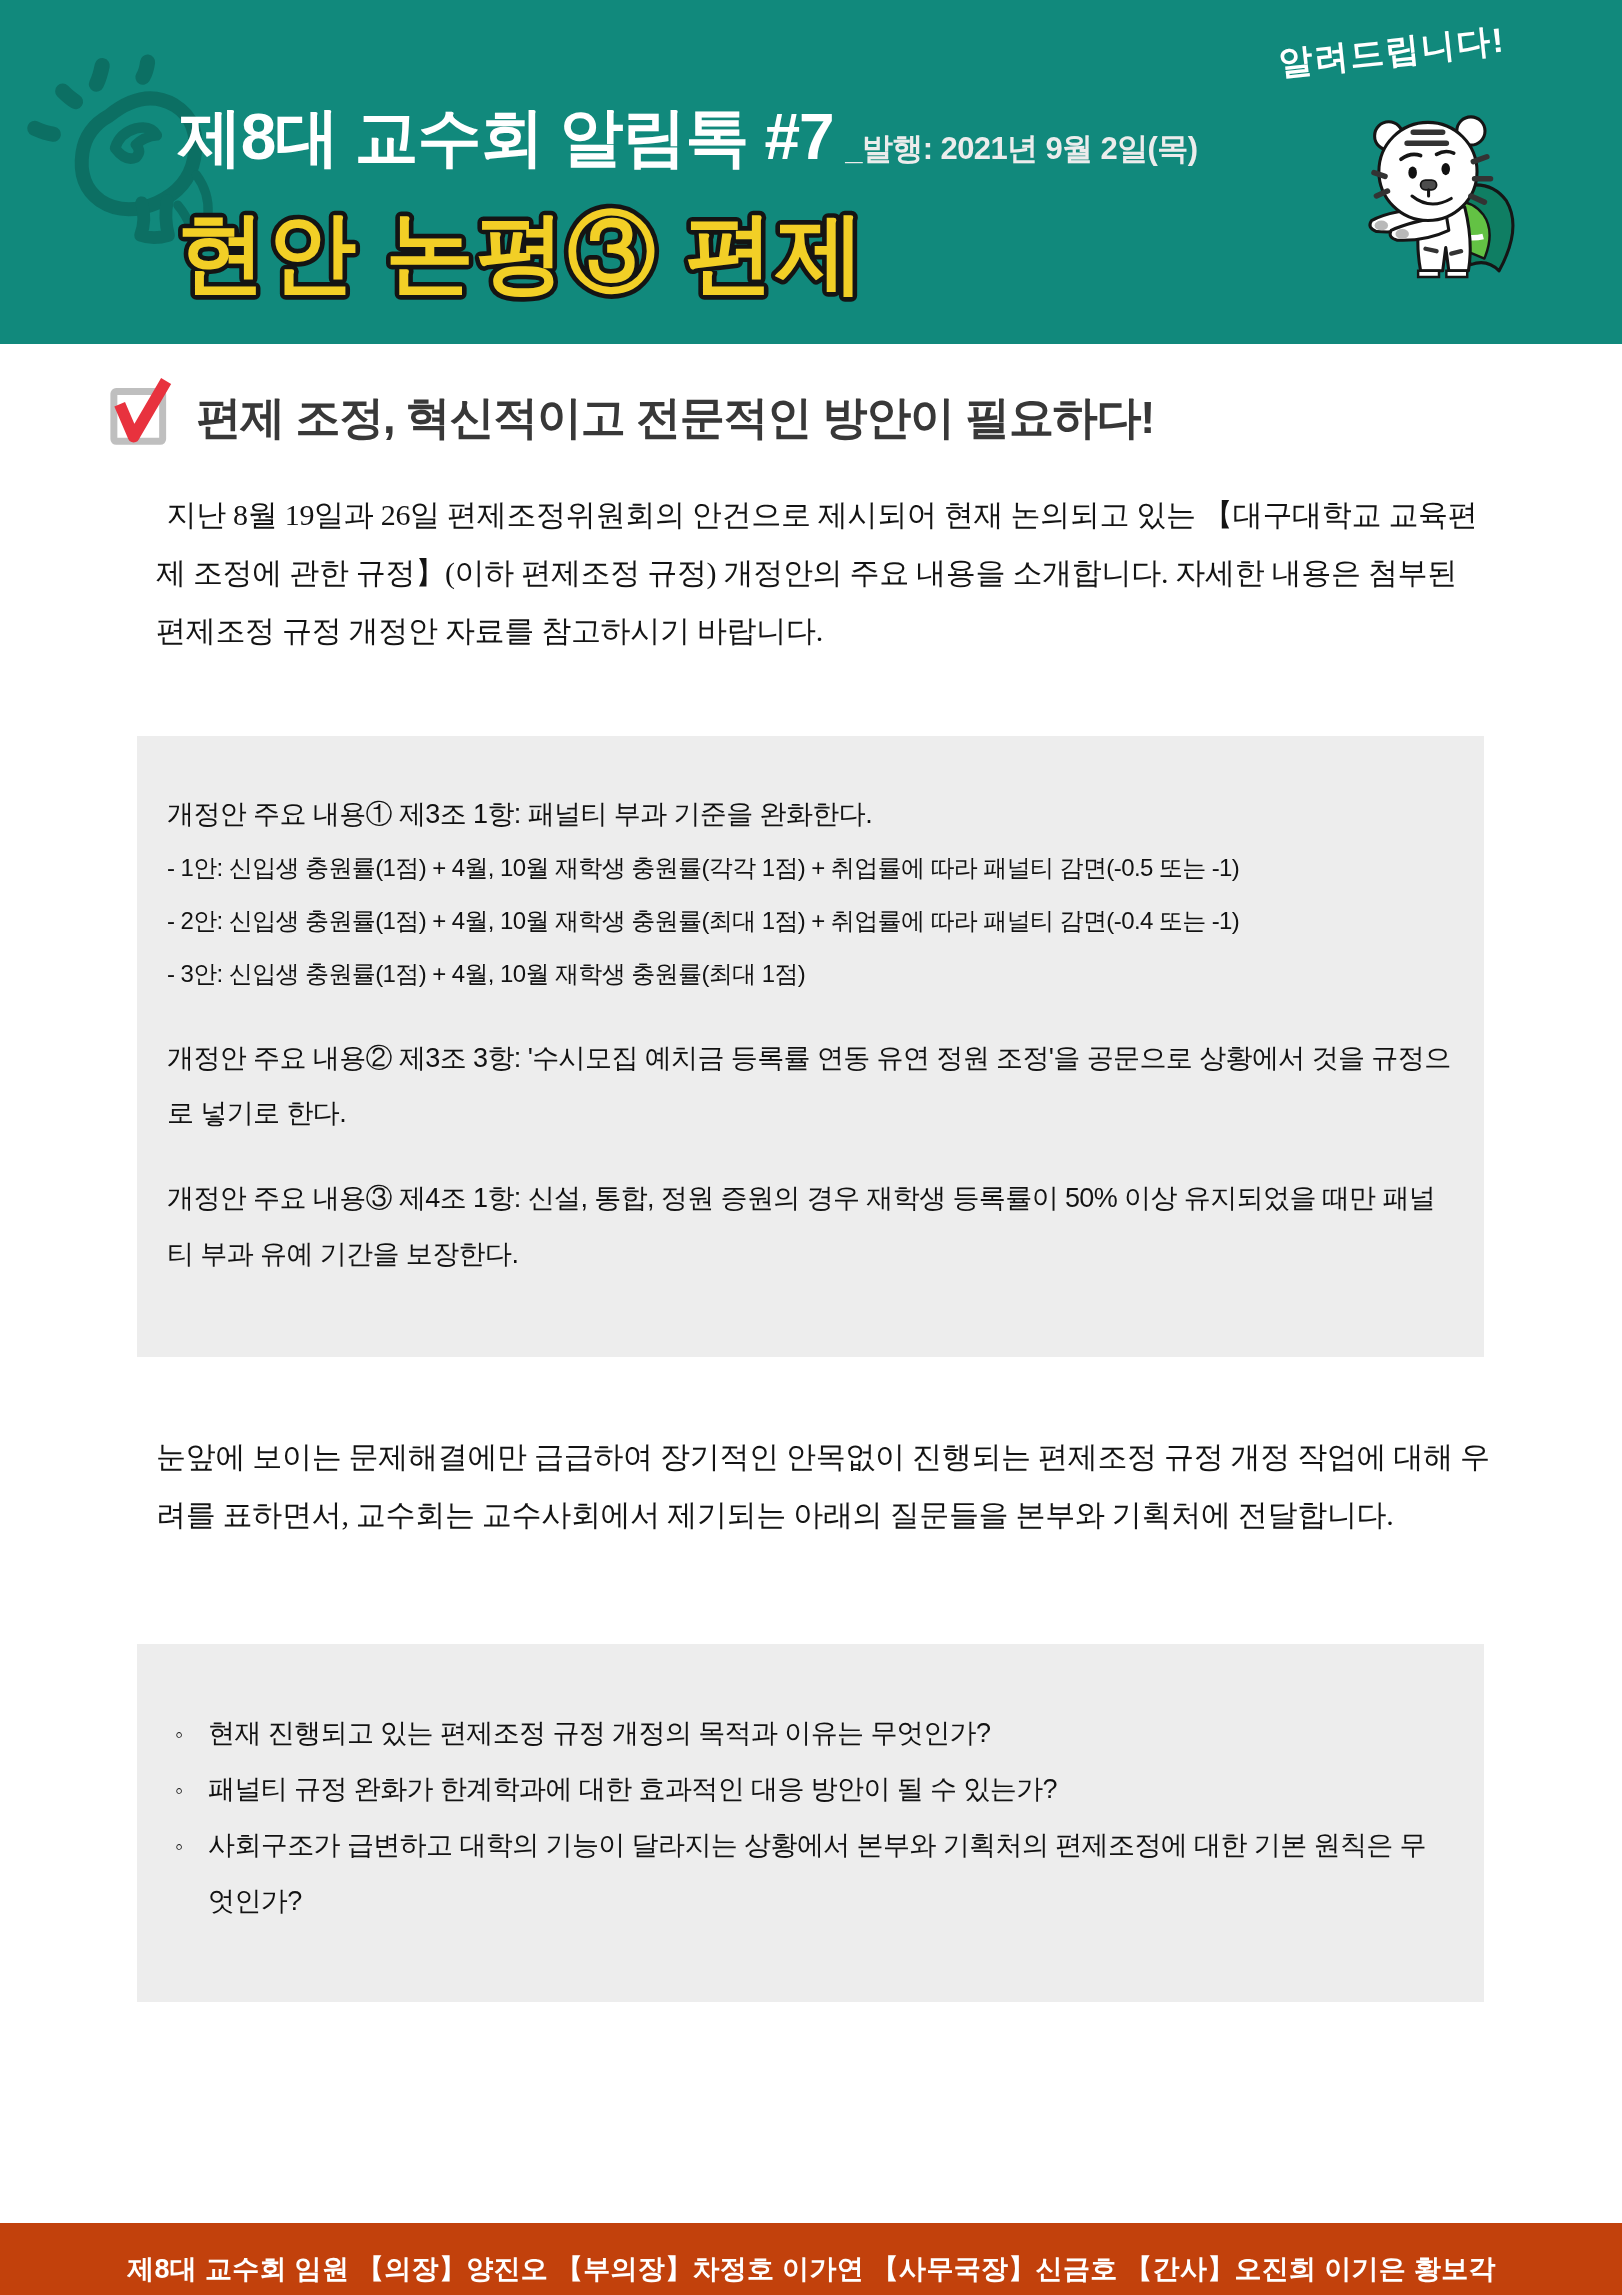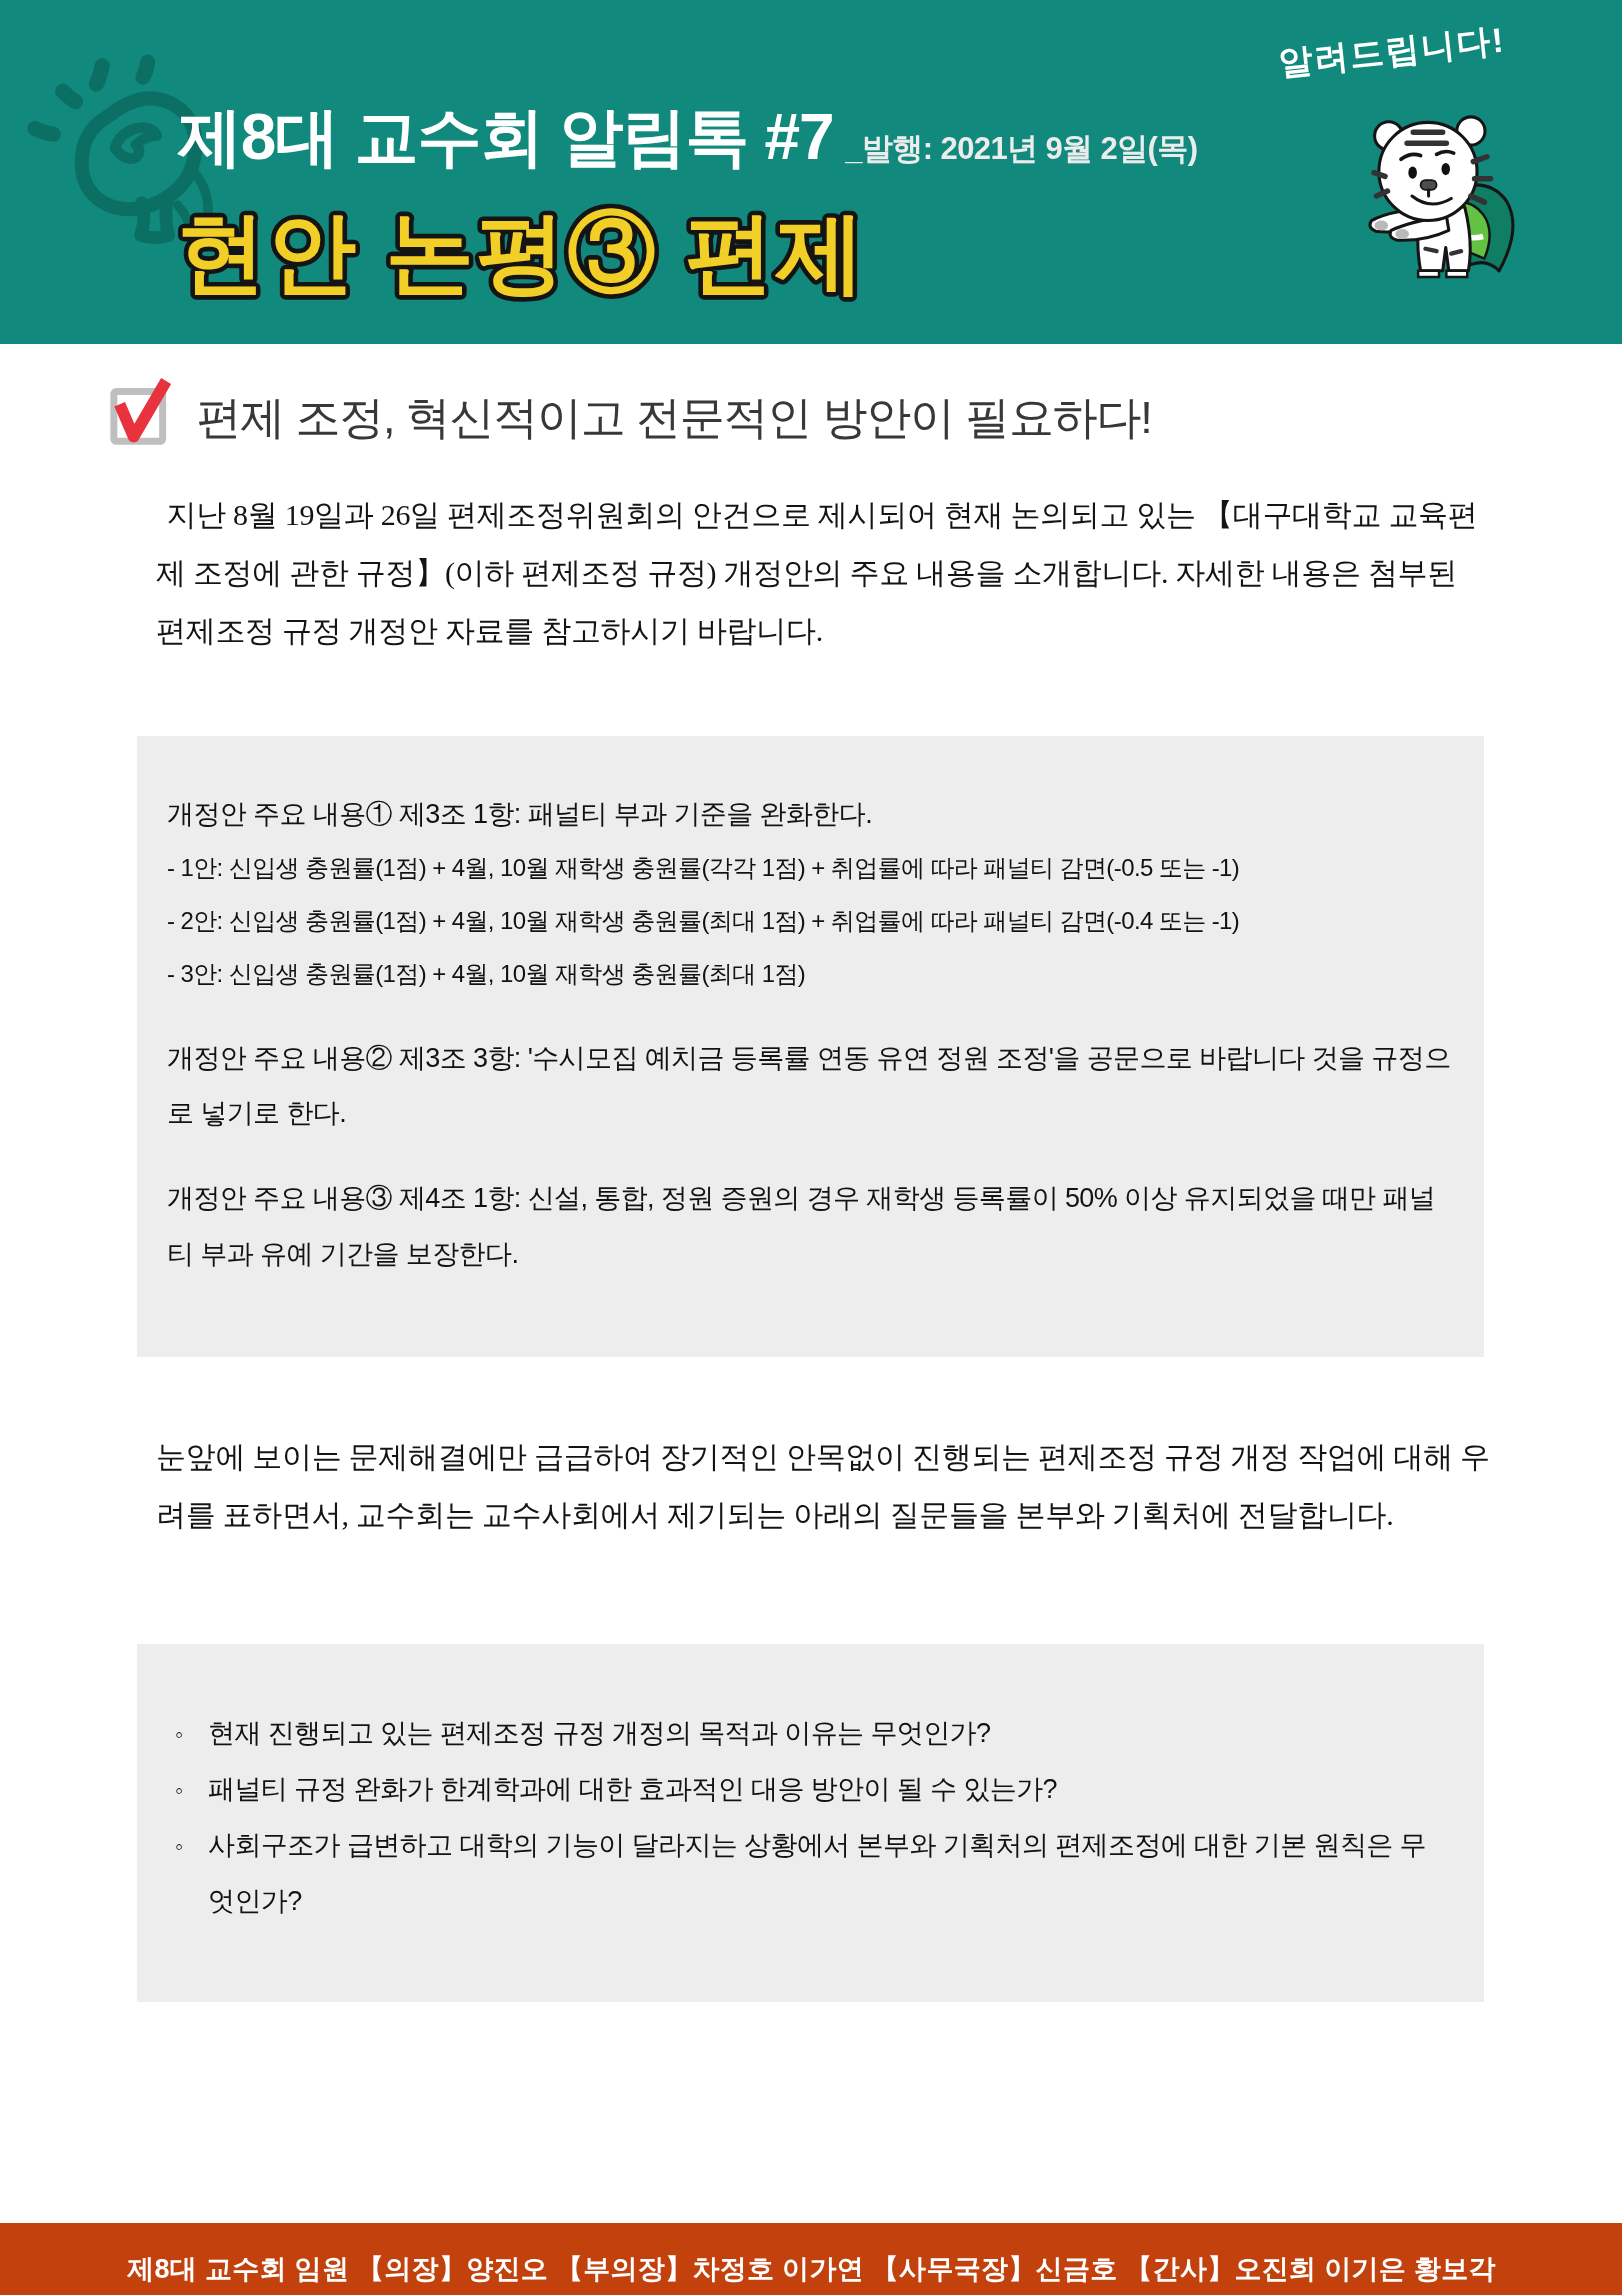--- a/index.html
+++ b/index.html
@@ -41,21 +41,21 @@
   }
   .tiger { position:absolute; left:1350px; top:104px; width:178px; height:184px; }
 
   
   .headline-row {
     position:absolute; left:108px; top:377px;
     display:flex; align-items:flex-start; gap:24.5px; white-space:nowrap;
   }
   .checkbox-svg { width:64px; height:72px; margin-top:-3.5px; flex:none; }
   .headline-row h2 {
-    font-size:45px; font-weight:400; color:#383838; letter-spacing:-1.2px;
+    font-size:45px; font-weight:700; color:#383838; letter-spacing:-1.2px;
     padding-top:17.5px; line-height:1;
   }
   .para {
     position:absolute; left:156px; width:1334px;
     font-family:"Liberation Serif", serif;
     font-size:30px; color:#141414; line-height:1.93; letter-spacing:-0.3px;
   }
   .p1 { top:486px; text-indent:10.5px; }
   .p2 { top:1428px; }
 
@@ -168,21 +168,21 @@
     <p class="para p1">지난 8월 19일과 26일 편제조정위원회의 안건으로 제시되어 현재 논의되고 있는 【대구대학교 교육편제 조정에 관한 규정】(이하 편제조정 규정) 개정안의 주요 내용을 소개합니다. 자세한 내용은 첨부된 편제조정 규정 개정안 자료를 참고하시기 바랍니다.</p>
 
     <section class="graybox box1">
       <div class="item">
         <div class="item-h">개정안 주요 내용① 제3조 1항: 패널티 부과 기준을 완화한다.</div>
         <div class="item-b">- 1안: 신입생 충원률(1점) + 4월, 10월 재학생 충원률(각각 1점) + 취업률에 따라 패널티 감면(-0.5 또는 -1)</div>
         <div class="item-b">- 2안: 신입생 충원률(1점) + 4월, 10월 재학생 충원률(최대 1점) + 취업률에 따라 패널티 감면(-0.4 또는 -1)</div>
         <div class="item-b">- 3안: 신입생 충원률(1점) + 4월, 10월 재학생 충원률(최대 1점)</div>
       </div>
       <div class="item">
-        <div class="item-h">개정안 주요 내용② 제3조 3항: '수시모집 예치금 등록률 연동 유연 정원 조정'을 공문으로 바랍니다 것을 규정으로 넣기로 한다.</div>
+        <div class="item-h">개정안 주요 내용② 제3조 3항: '수시모집 예치금 등록률 연동 유연 정원 조정'을 공문으로 상황에서 것을 규정으로 넣기로 한다.</div>
       </div>
       <div class="item">
         <div class="item-h">개정안 주요 내용③ 제4조 1항: 신설, 통합, 정원 증원의 경우 재학생 등록률이 50% 이상 유지되었을 때만 패널티 부과 유예 기간을 보장한다.</div>
       </div>
     </section>
 
     <p class="para p2">눈앞에 보이는 문제해결에만 급급하여 장기적인 안목없이 진행되는 편제조정 규정 개정 작업에 대해 우려를 표하면서, 교수회는 교수사회에서 제기되는 아래의 질문들을 본부와 기획처에 전달합니다.</p>
 
     <section class="graybox box2">
       <div class="q"><span class="qb">◦</span><span>현재 진행되고 있는 편제조정 규정 개정의 목적과 이유는 무엇인가?</span></div>

